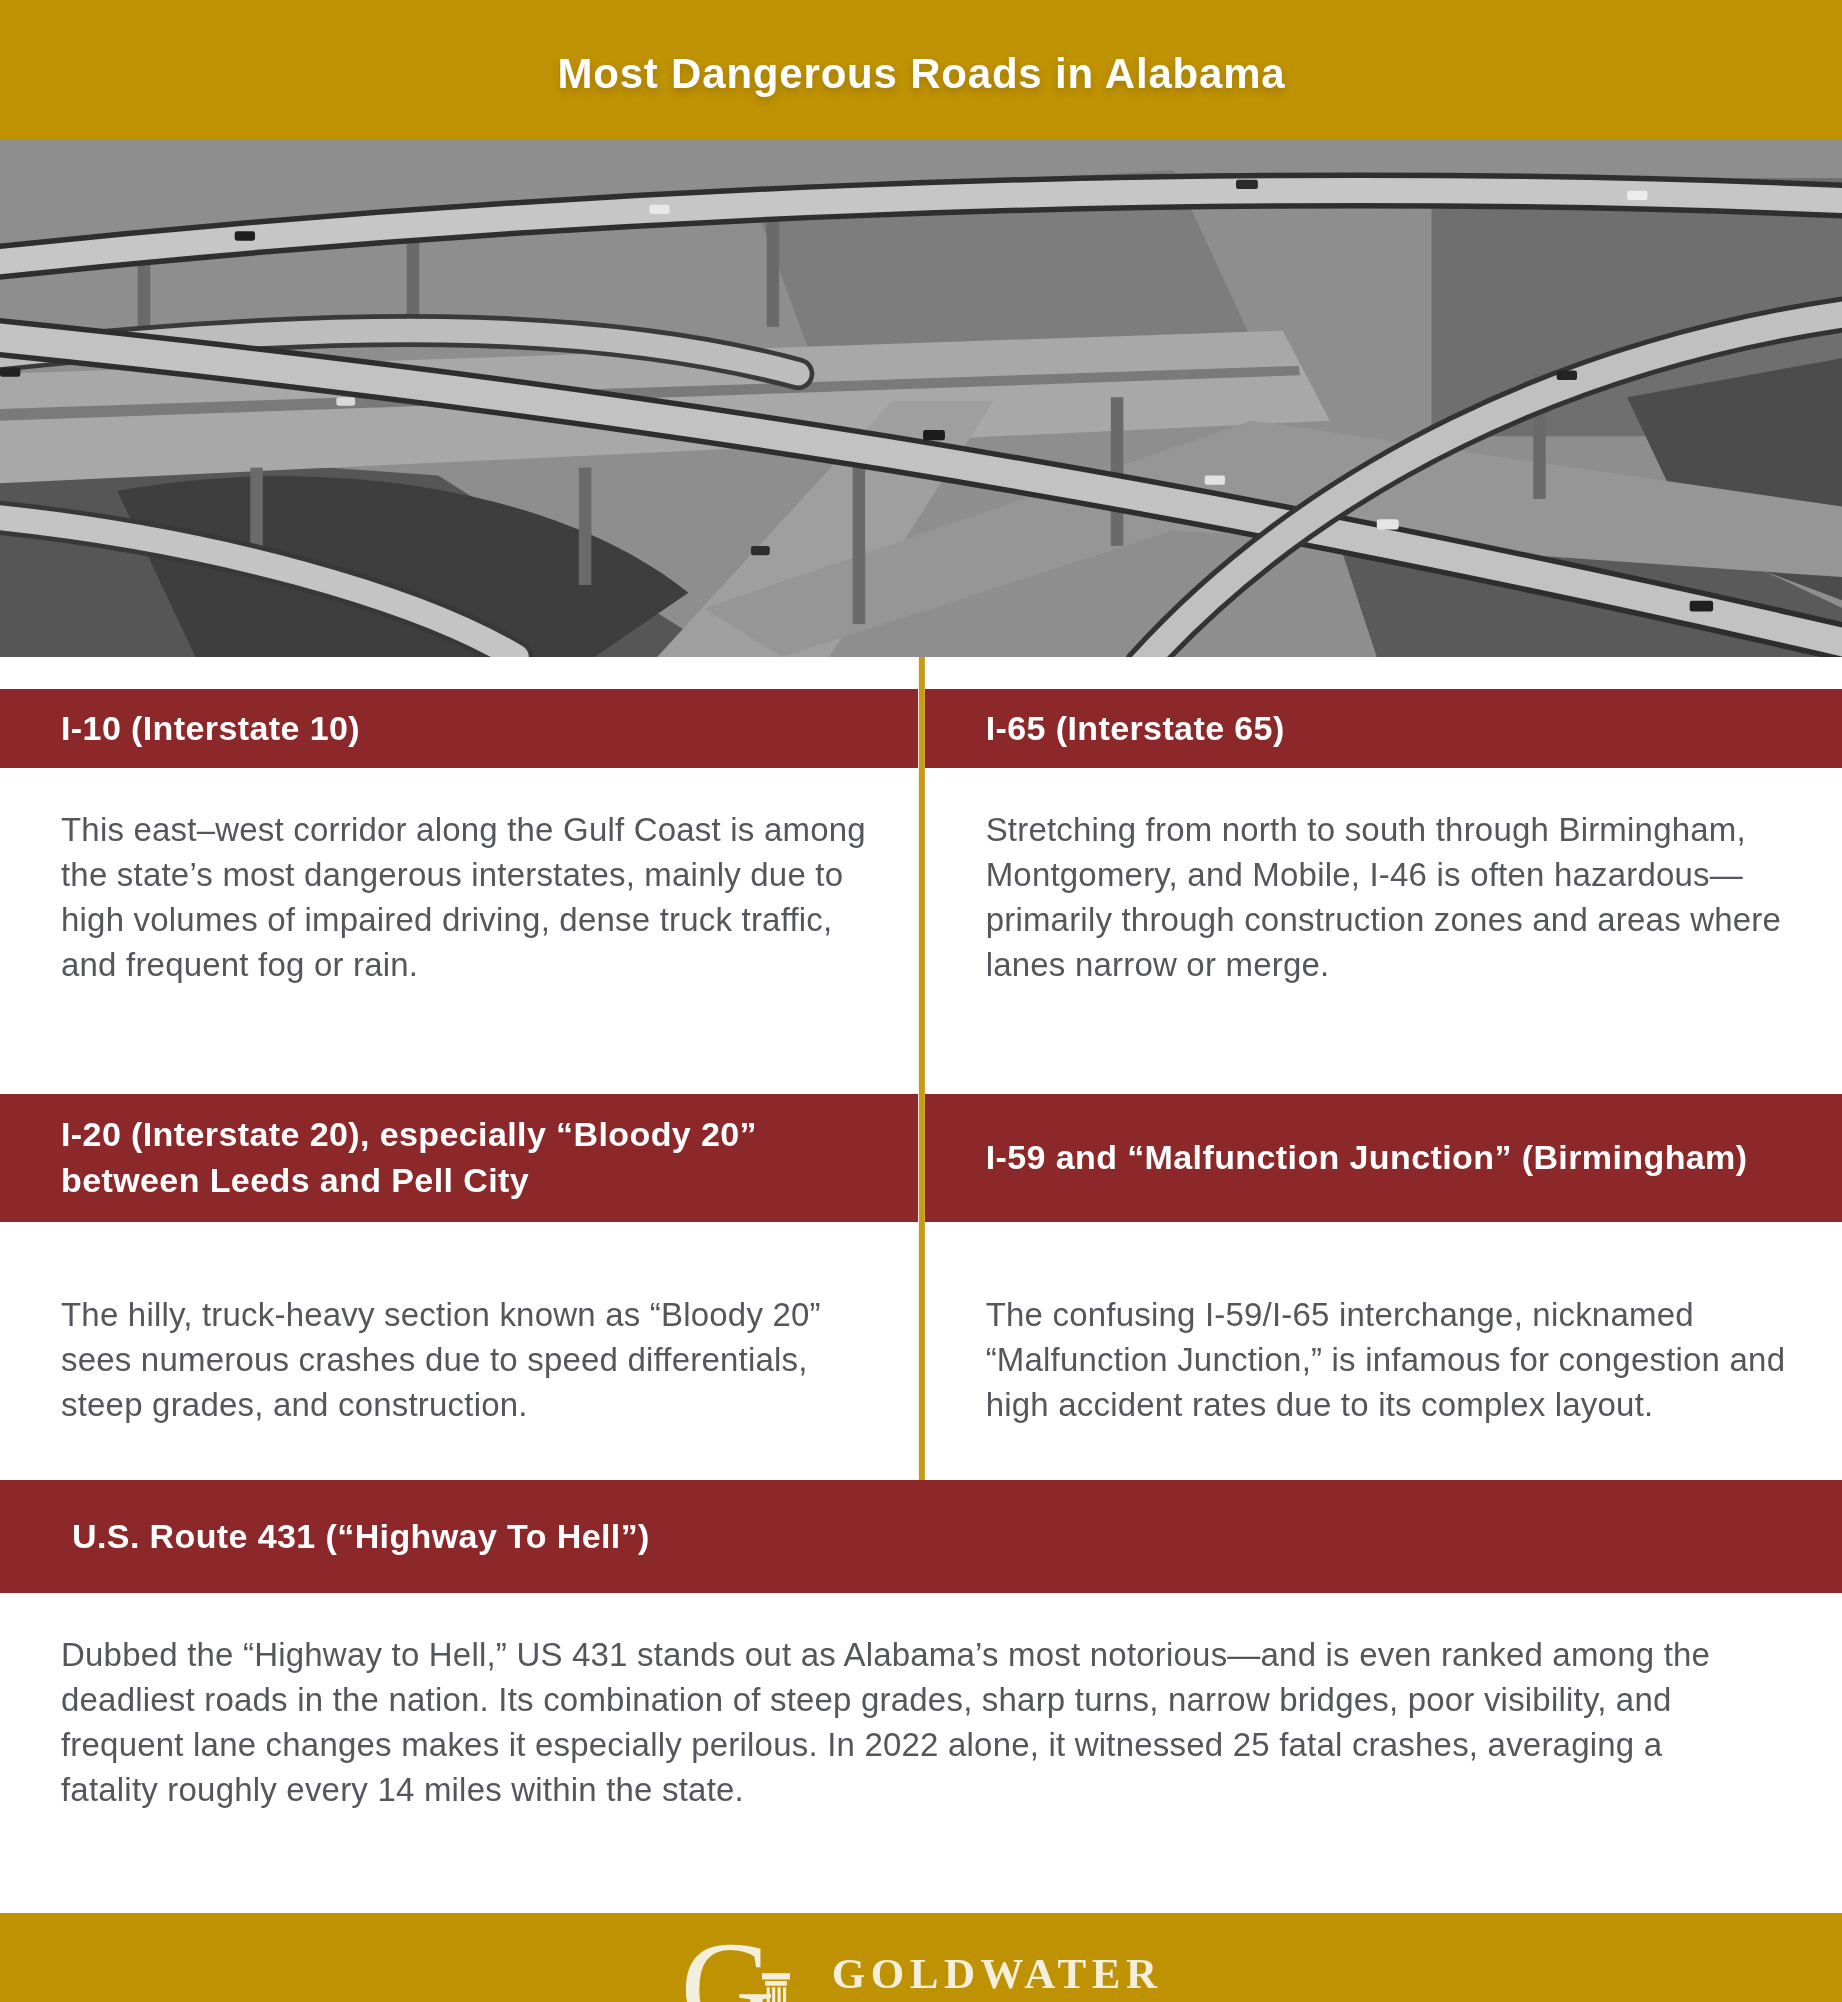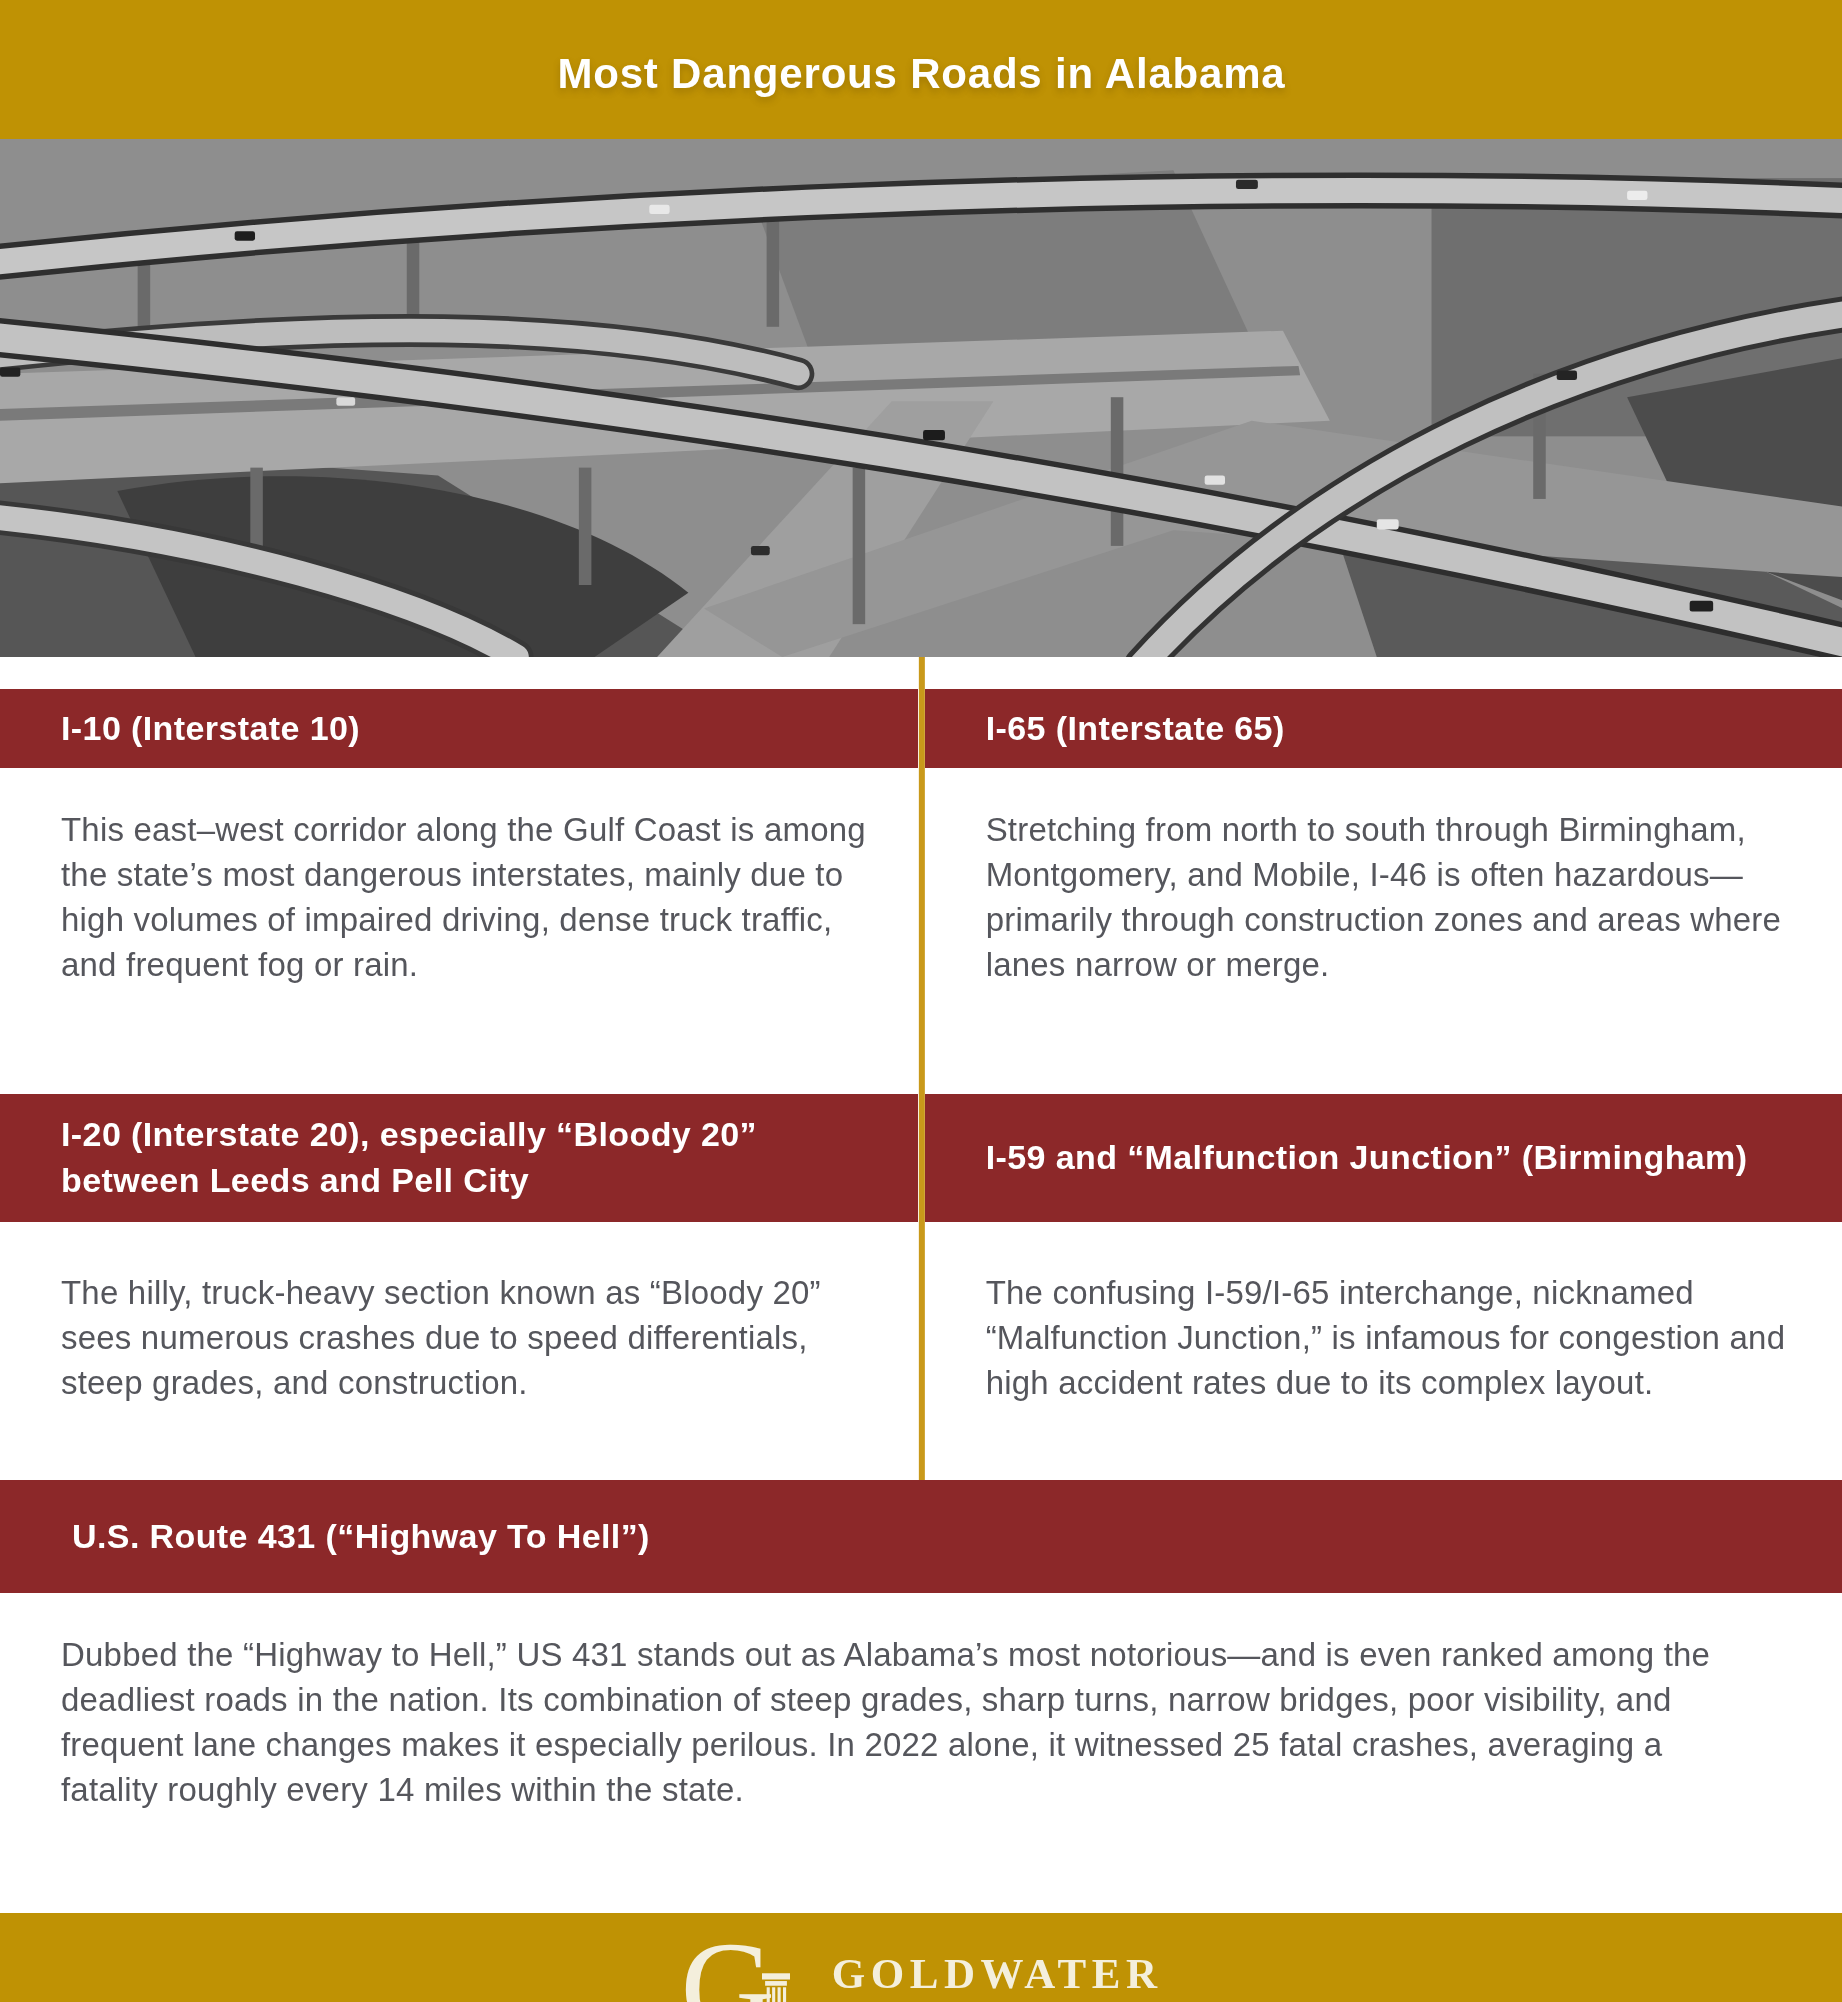--- a/index.html
+++ b/index.html
@@ -26,21 +26,21 @@
   .divider{position:absolute;left:50%;transform:translateX(-50%);top:0;bottom:0;width:6.3px;
            background:var(--divider-gold);}
   .cell{position:relative;z-index:1;}
   .cell.head{background:var(--maroon);display:flex;align-items:center;
              padding:0 44px 0 61px;margin-top:32px;}
   .cell.head h2{color:var(--header-text);font-size:34px;font-weight:700;line-height:1.35;letter-spacing:0.4px;}
   .cell.body{background:var(--panel-bg);padding:39px 44px 0 61px;}
   .cell.body p, .full-body p{color:var(--body-text);font-size:33px;font-weight:300;
              line-height:45px;letter-spacing:0.2px;}
   .cell.body p{max-width:814px;}
-  .cell.body.r2{padding-top:48px;}
+  .cell.body.r2{padding-top:70px;}
 
   
   .full-head{height:113px;background:var(--maroon);display:flex;align-items:center;padding:0 61px;}
   .full-head h2{color:var(--header-text);font-size:34px;font-weight:700;letter-spacing:0.4px;margin-left:11px;}
   .full-body{height:320px;background:var(--panel-bg);padding:39px 52px 0 61px;}
   .full-body p{max-width:1658px;}
 
   
   .footer{height:156px;background:var(--gold);display:flex;align-items:center;justify-content:center;}
   .logo{display:flex;align-items:center;gap:20.3px;}

